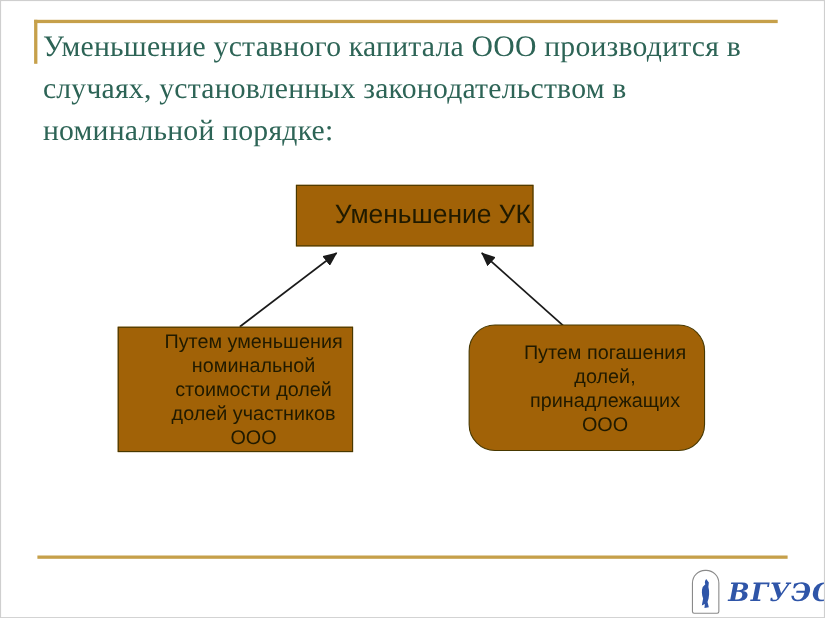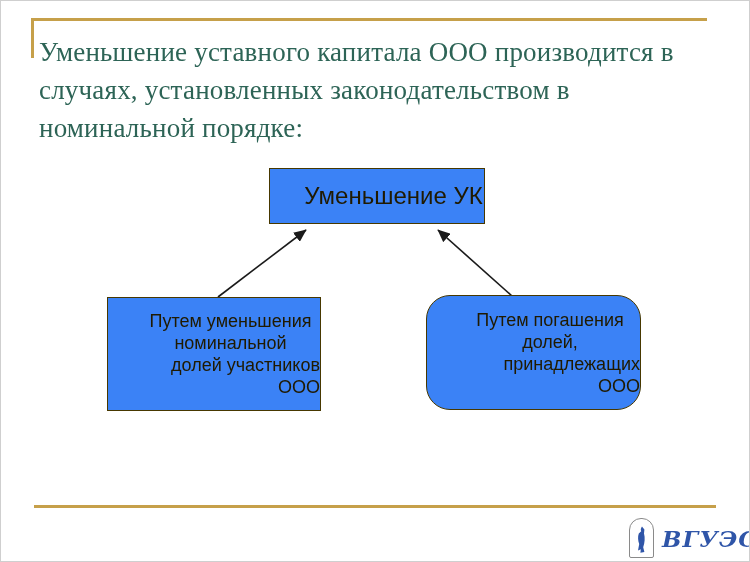--- a/index.html
+++ b/index.html
@@ -26,37 +26,37 @@
     width: 3px; height: 40px;
     background: #C6A04A;
   }
   .bottom-rule {
     position: absolute; left: 33px; top: 504px;
     width: 682px; height: 3px;
     background: #C6A04A;
   }
   
   .title {
-    position: absolute; left: 38px; top: 32px; width: 690px;
+    position: absolute; left: 38px; top: 22px; width: 690px;
     font-family: "Liberation Serif", serif;
     font-size: 27px; line-height: 38px;
     color: #2D6456;
     letter-spacing: 0.2px;
   }
   
   .box {
     position: absolute;
-    background: #3b82f6;
+    background: #a16207;
     border: 1.5px solid #473800;
     color: #201a00;
     display: flex;
     flex-direction: column;
     align-items: center;
     justify-content: center;
-    text-align: right;
+    text-align: center;
     padding-left: 33px;
   }
   .box-top {
     left: 268px; top: 167px; width: 216px; height: 56px;
     font-size: 24px;
   }
   .box-left {
     left: 106px; top: 296px; width: 214px; height: 114px;
     font-size: 18px; line-height: 22px;
   }
@@ -117,20 +117,21 @@
     <line x1="511" y1="295" x2="437" y2="229" stroke="#1a1a1a" stroke-width="1.6" marker-end="url(#arrowhead)"></line>
   </svg>
 
   <div class="box box-top">
     <div>Уменьшение УК</div>
   </div>
 
   <div class="box box-left">
     <div>Путем уменьшения</div>
     <div>номинальной</div>
+    <div>стоимости долей</div>
     <div>долей участников ООО</div>
   </div>
 
   <div class="box box-right">
     <div>Путем погашения</div>
     <div>долей,</div>
     <div>принадлежащих ООО</div>
   </div>
 
   <div class="bottom-rule"></div>

